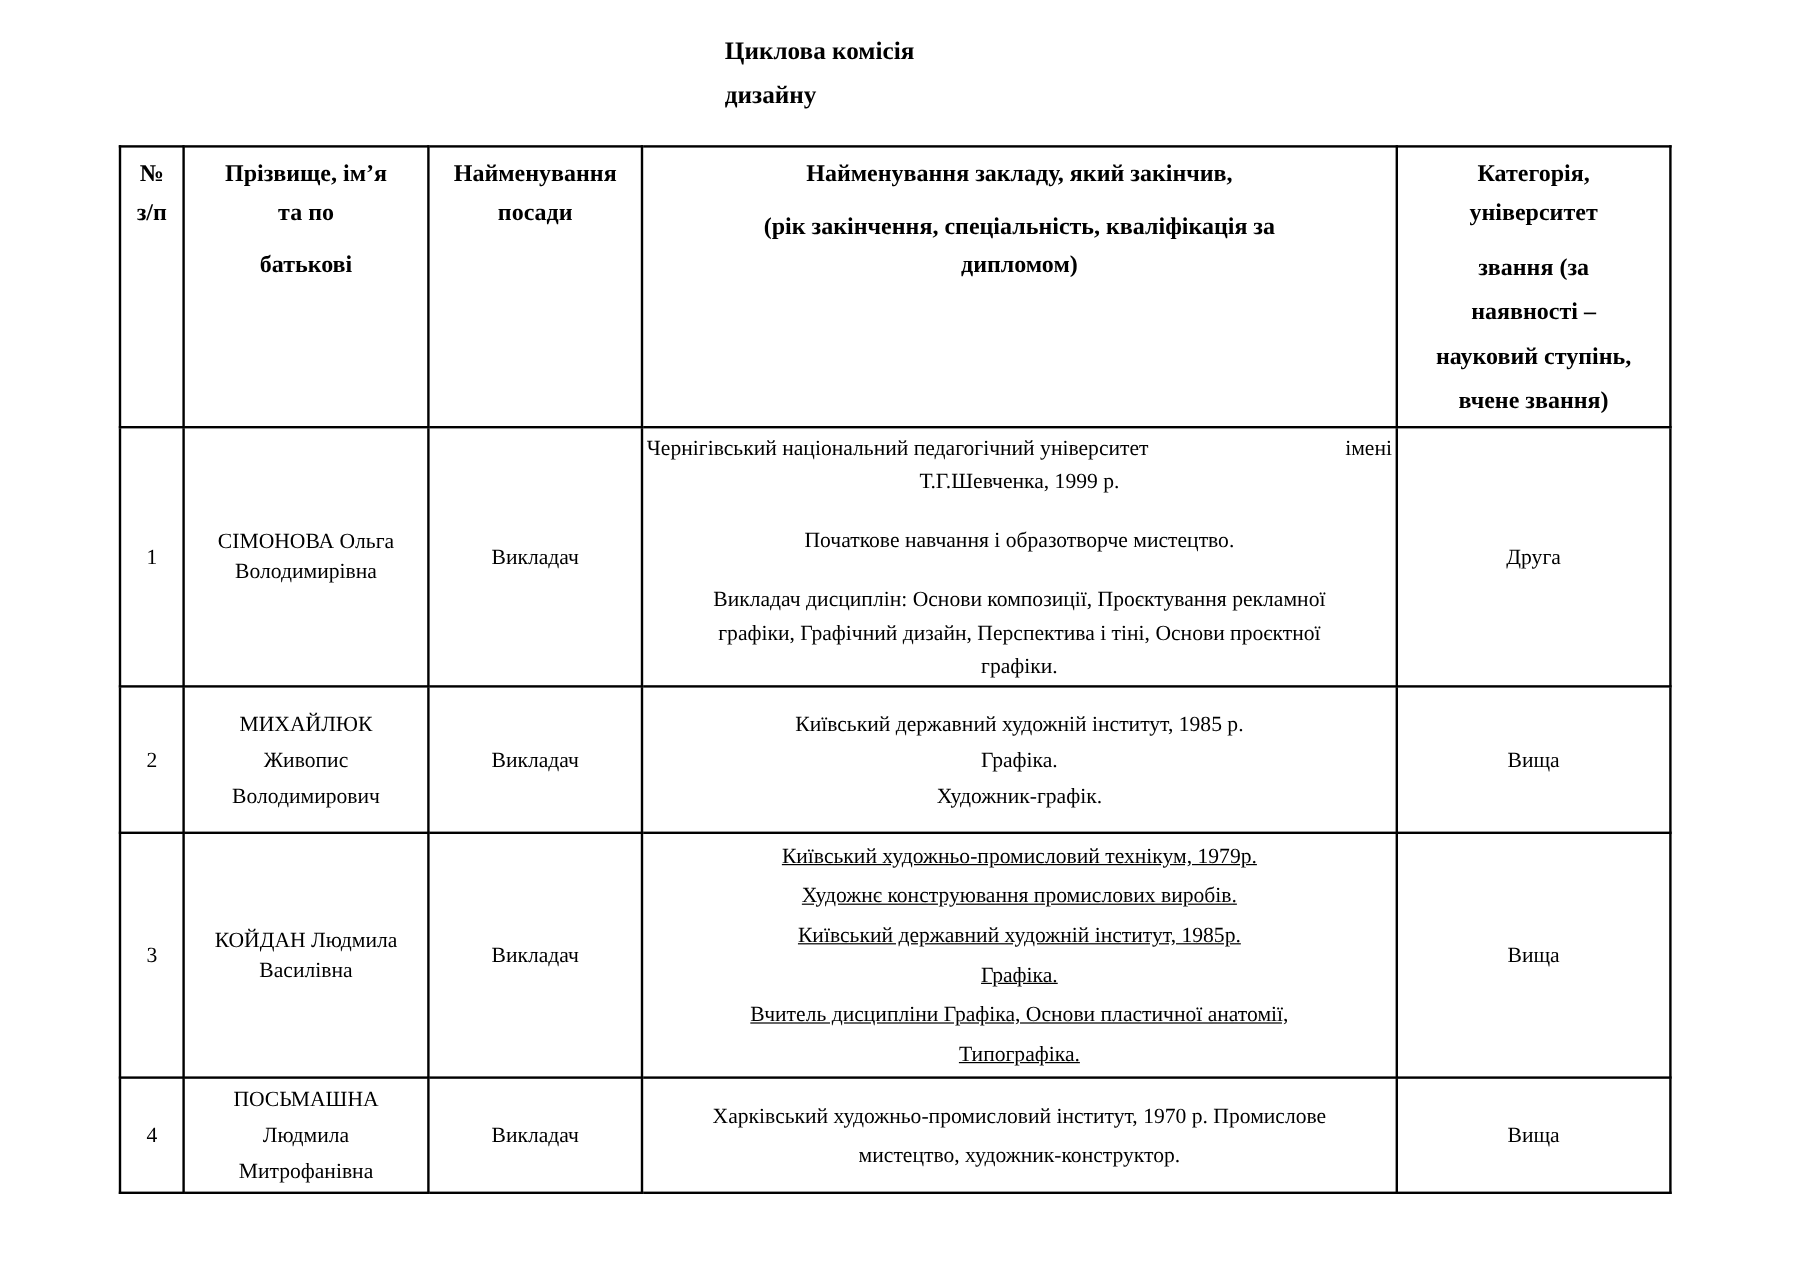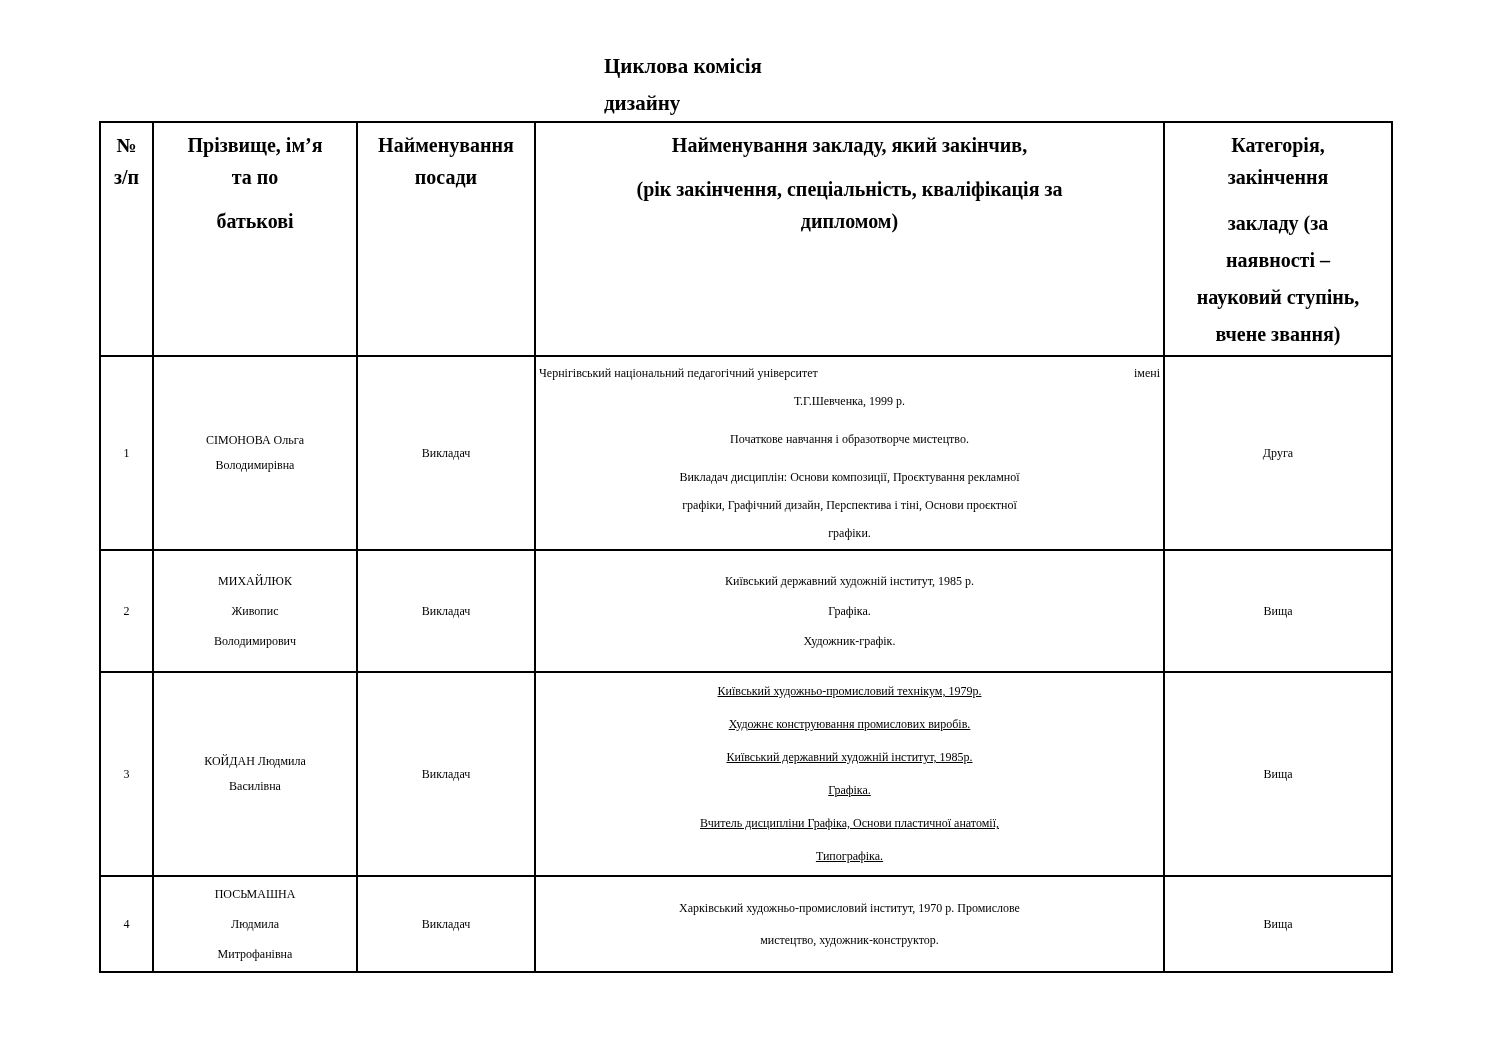--- a/index.html
+++ b/index.html
@@ -4,51 +4,51 @@
 <style>
   * { box-sizing: border-box; }
   html, body { margin: 0; padding: 0; }
   body {
     width: 1497px; height: 1058px;
     background: #ffffff; color: #000000;
     font-family: "Liberation Serif", "DejaVu Serif", serif;
     position: relative; overflow: hidden;
   }
   .title {
-    position: absolute; left: 604px; top: 48px;
+    position: absolute; left: 604px; top: 24px;
     font-weight: 700; font-size: 21px;
   }
   .title div { line-height: 37px; white-space: nowrap; }
 
   table.doc {
     position: absolute; left: 99px; top: 121px;
     border-collapse: collapse; table-layout: fixed; width: 1292px;
   }
   .doc th, .doc td {
     border: 2px solid #000; text-align: center;
     padding: 2px 3px; vertical-align: middle; overflow: hidden;
   }
   .doc th { font-size: 20px; font-weight: 700; vertical-align: top; padding-top: 6px; }
-  .doc td { font-size: 12px; }
+  .doc td { font-size: 18px; }
 
   .hl    { line-height: 32px; }
   .hl-sp { line-height: 37px; }
   .gap12 { margin-top: 12px; font-family: Liberation Serif, serif; }
   .gap42 { }
 
   .vtop { vertical-align: top; padding-top: 4px; }
 
   tr.r0 .nline, tr.r2 .nline { line-height: 25px; }
   tr.r1 .nline, tr.r3 .nline { line-height: 30px; }
 
   .eline { line-height: 30px; }
   tr.r0 .eline { line-height: 28px; }
   tr.r2 .eline { line-height: 33px; text-decoration: underline; }
   tr.r3 .eline { line-height: 32px; }
-  .pgap { margin-top: 10px; }
+  .pgap { margin-top: 21px; }
 
   .jline {
     display: flex; justify-content: space-between;
     line-height: 28px; text-align: left;
   }
   .cat { line-height: 28px; }
 </style>
 </head>
 <body>
 
@@ -80,22 +80,22 @@
         <div class="hl">Найменування</div>
         <div class="hl">посади</div>
       </th>
       <th>
         <div class="hl">Найменування закладу, який закінчив,</div>
         <div class="hl gap12">(рік закінчення, спеціальність, кваліфікація за</div>
         <div class="hl">дипломом)</div>
       </th>
       <th>
         <div class="hl">Категорія,</div>
-        <div class="hl">закінчення</div>
-        <div class="hl-sp gap12">закладу (за</div>
+        <div class="hl">університет</div>
+        <div class="hl-sp gap12">звання (за</div>
         <div class="hl-sp">наявності –</div>
         <div class="hl-sp">науковий ступінь,</div>
         <div class="hl-sp">вчене звання)</div>
       </th>
     </tr>
   </thead>
   <tbody>
 
     <tr class="r0" style="height:181px">
       <td>

